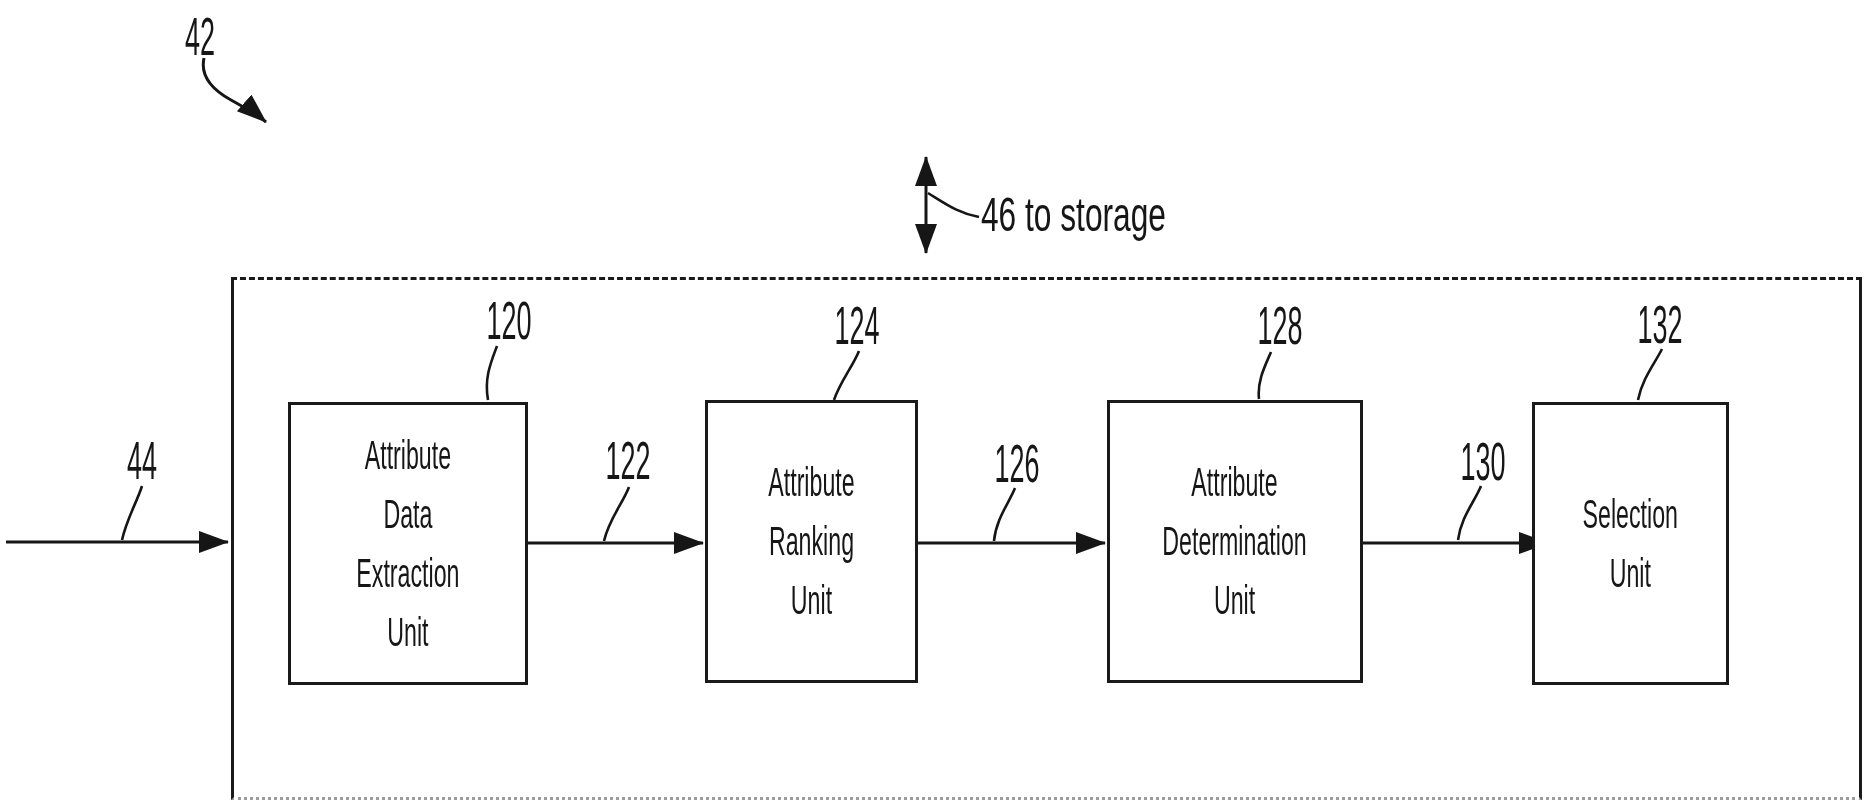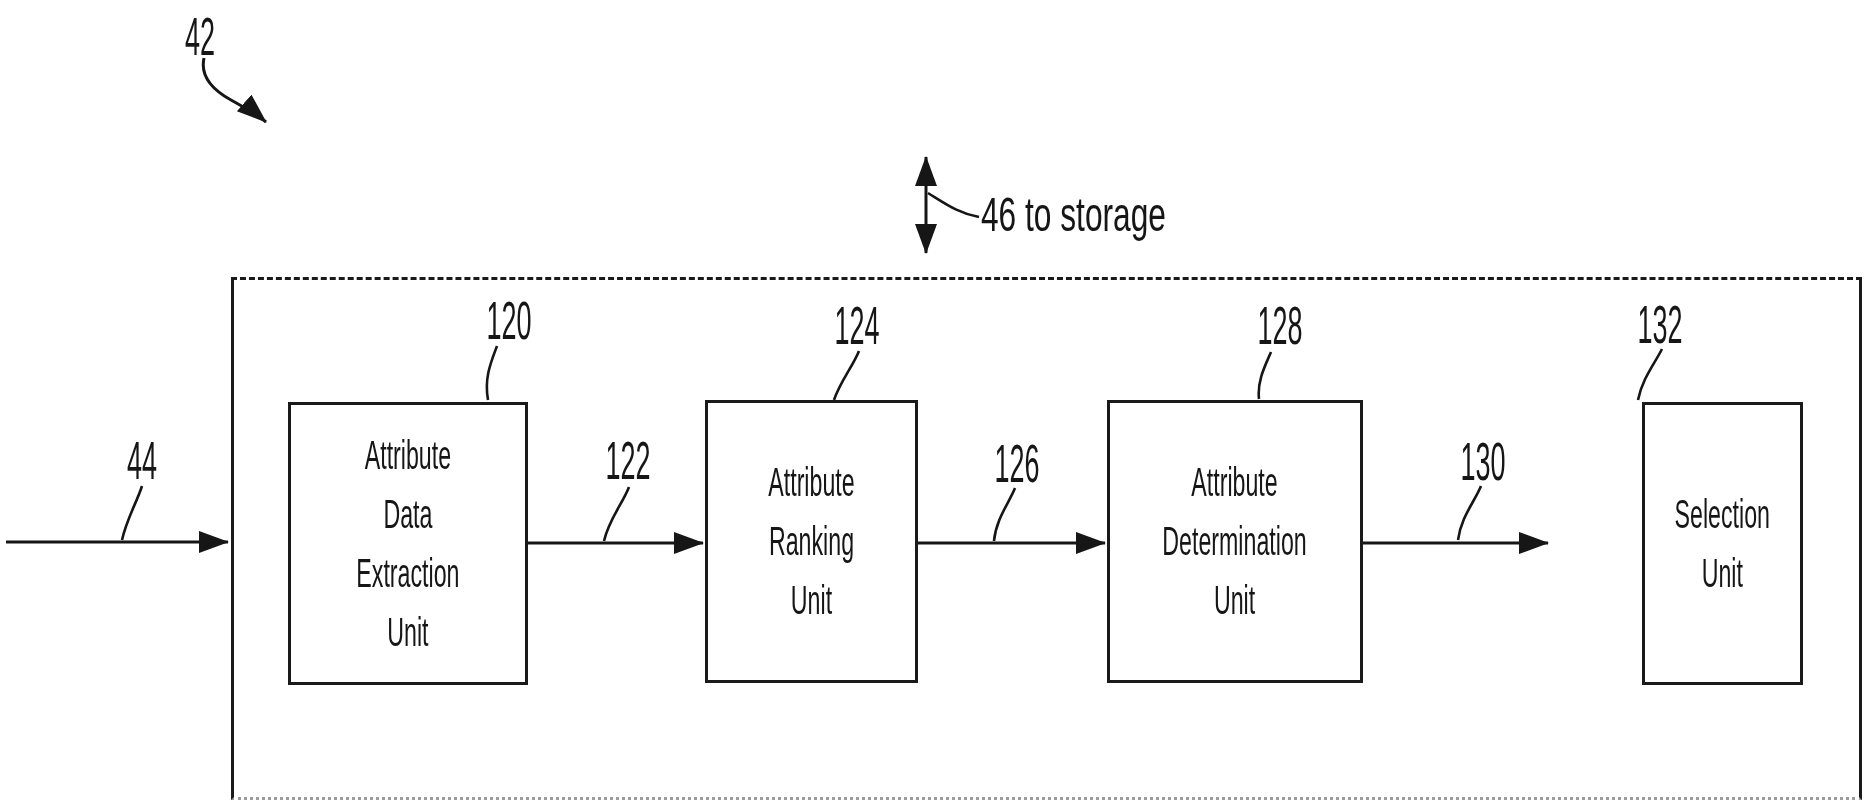--- a/index.html
+++ b/index.html
@@ -40,21 +40,21 @@
     box-sizing: border-box;
     border: 3px solid #1a1a1a;
     background: #ffffff;
     display: flex;
     align-items: center;
     justify-content: center;
   }
   #box-120 { left: 288px;  top: 402px; width: 240px; height: 283px; }
   #box-124 { left: 705px;  top: 400px; width: 213px; height: 283px; }
   #box-128 { left: 1107px; top: 400px; width: 256px; height: 283px; }
-  #box-132 { left: 1642px; top: 402px; width: 161px; height: 283px; }
+  #box-132 { left: 1532px; top: 402px; width: 197px; height: 283px; }
   .txt {
     font-size: 40px;
     line-height: 59px;
     text-align: center;
     white-space: nowrap;
     transform: scaleX(0.58);
     transform-origin: center center;
     color: #161616;
   }
   

